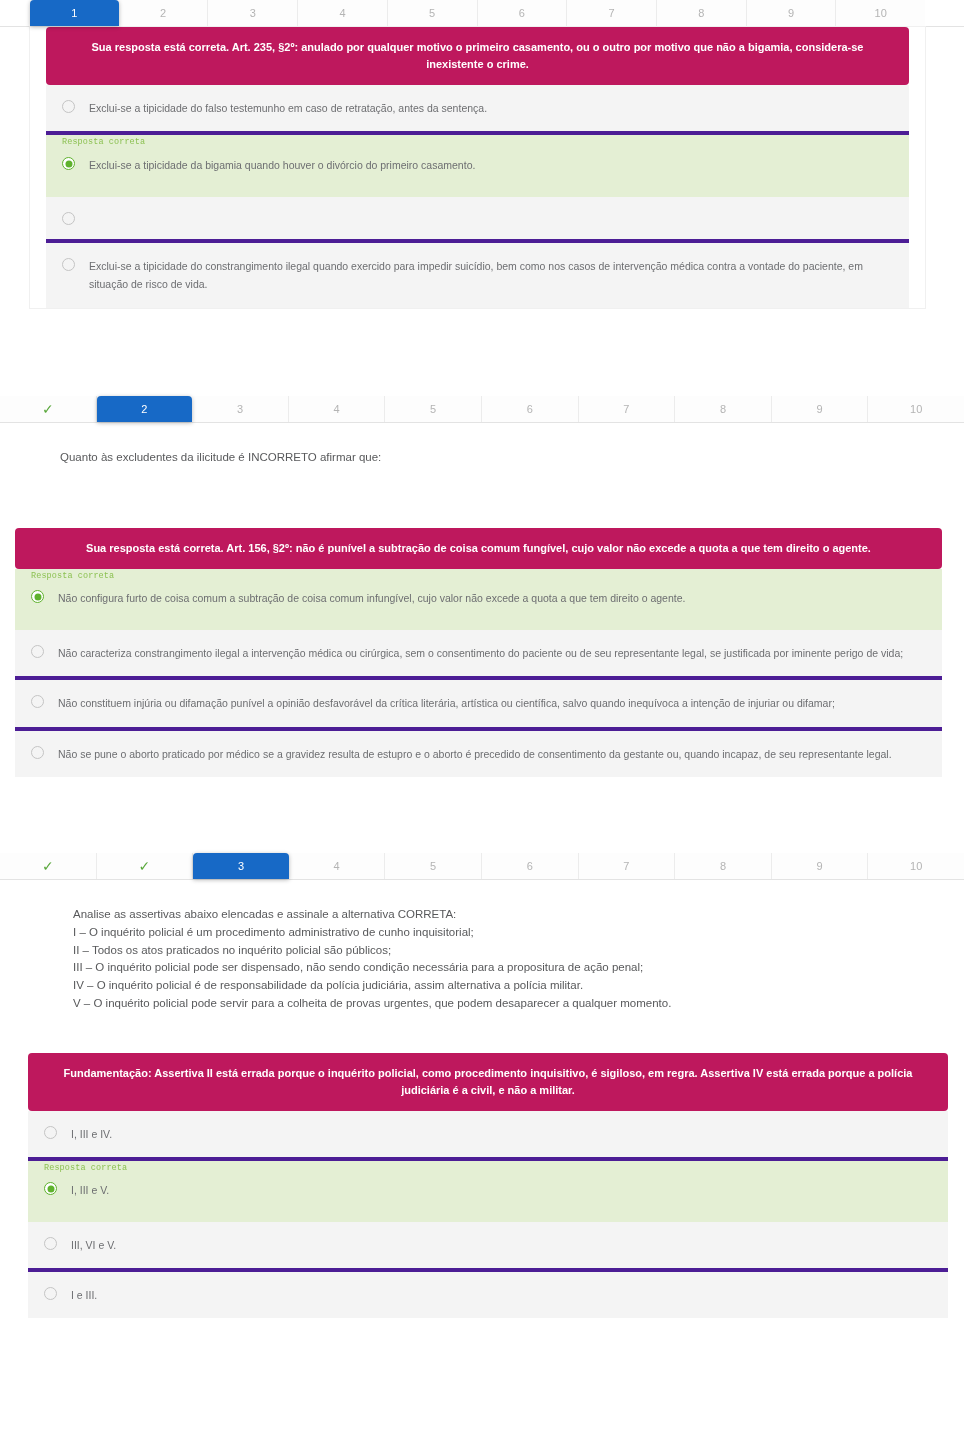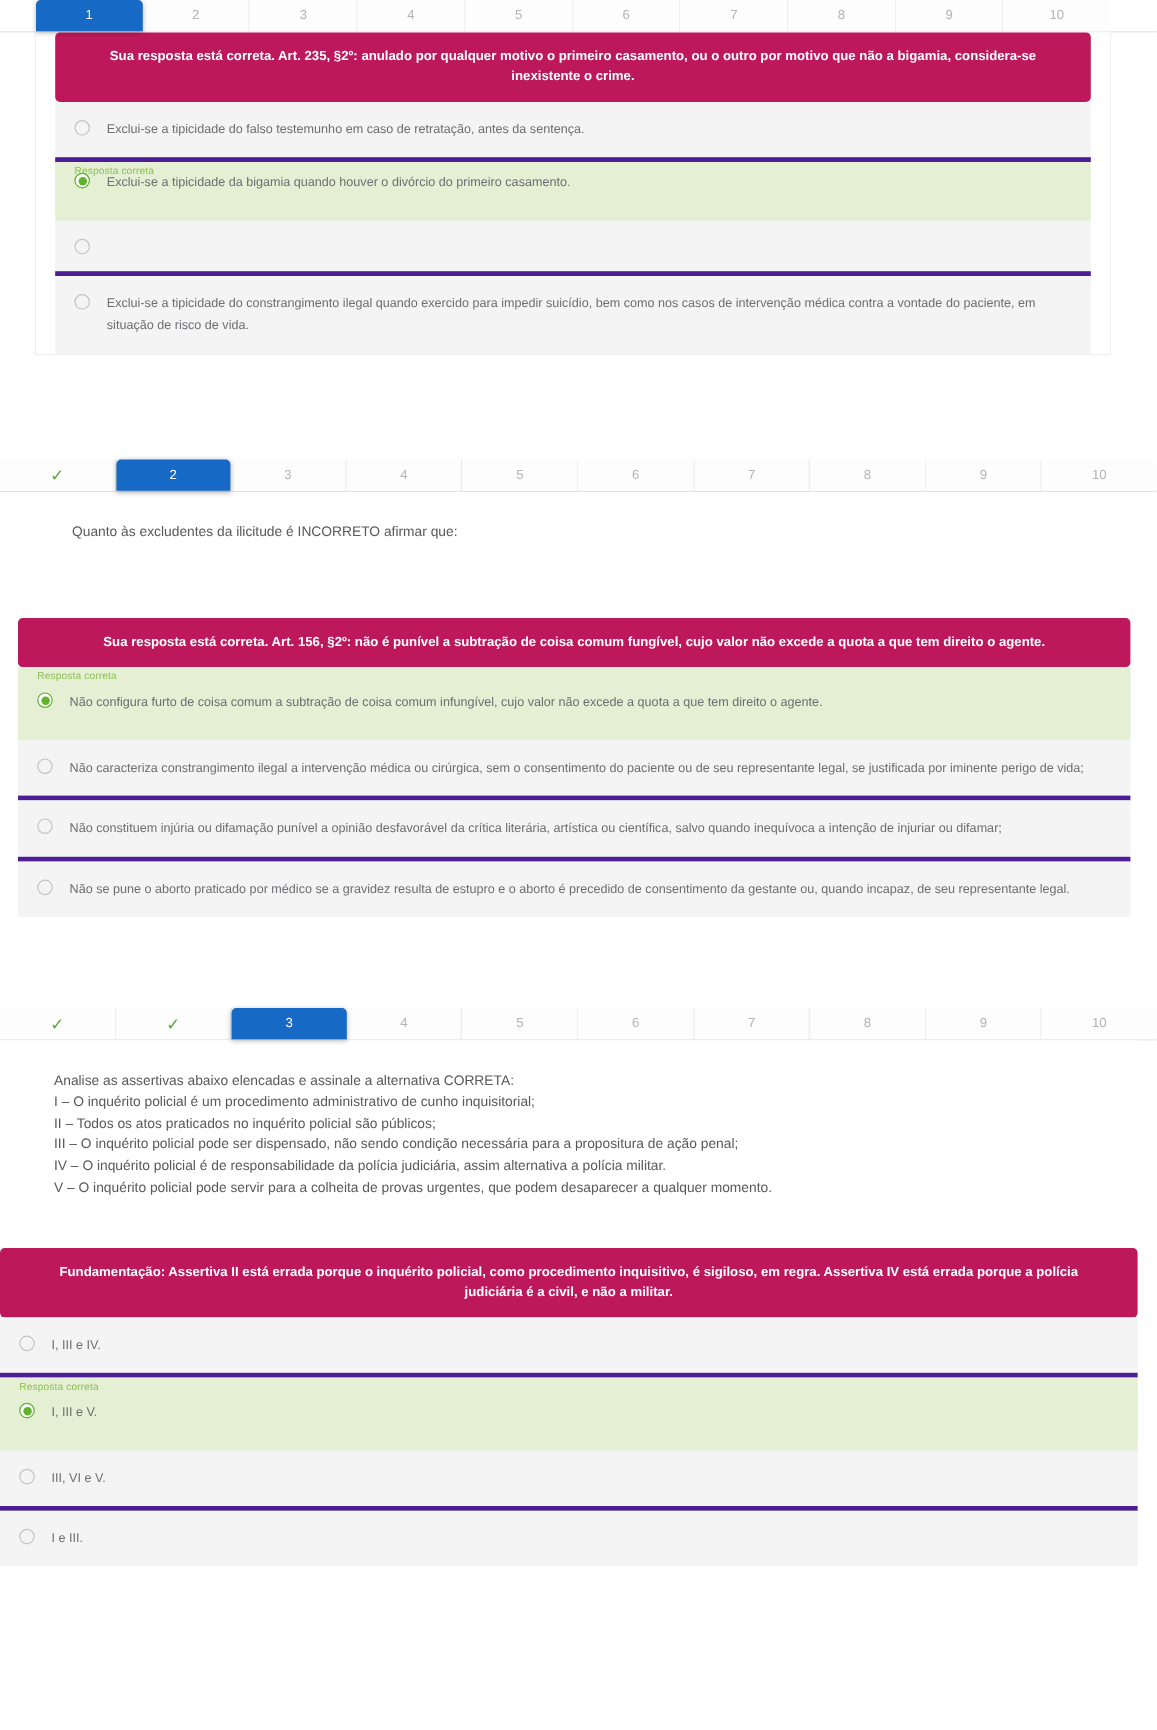--- a/index.html
+++ b/index.html
@@ -131,41 +131,42 @@
     line-height: 1.75;
     padding-right: 8px;
   }
   .correct-label {
     position: absolute;
     top: 2px;
     left: 16px;
     font-size: 8.5px;
     color: #8cc152;
     letter-spacing: 0.1px;
+    font-family: Liberation Mono, monospace;
   }
   .option.correct .opt-inner { display: flex; align-items: flex-start; }
 
   
   
   #sec1 { padding: 0; }
   #sec1 .tabbar { padding-left: 30px; padding-right: 39px; }
   #sec1 .card { margin: 0 39px 0 30px; box-shadow: 0 0 0 1px #f0f0f0; }
   #sec1 .inner { padding: 0 26px; }
   #sec1 .question-text { padding-left: 30px; }
   #sec1 .options { margin: 0 16px 12px 16px; }
   #sec1 .feedback { margin: 0 16px; }
 
   
   #sec2 .card { margin: 0 22px 0 15px; }
   #sec2 .question-text { padding-left: 45px; }
   #sec2 .options { margin: 0; }
   #sec2 .feedback { margin: 0; }
 
   
-  #sec3 .card { margin: 0 16px 0 0; }
+  #sec3 .card { margin: 0 16px 0 0; padding-left: 28px; }
   #sec3 .question-text { padding-left: 45px; }
   #sec3 .options { margin: 0; }
   #sec3 .feedback { margin: 0; }
 
   .gap { height: 76px; background: #ffffff; }
 </style>
 </head>
 <body>
 
 <div id="sec1">
@@ -183,21 +184,21 @@
     </div>
   <div class="card">
     <div class="feedback">Sua resposta está correta. Art. 235, §2º: anulado por qualquer motivo o primeiro casamento, ou o outro por motivo que não a bigamia, considera-se inexistente o crime.</div>
     <div class="options">
         <div class="option">
           <span class="radio"></span>
           <span class="opt-text">Exclui-se a tipicidade do falso testemunho em caso de retratação, antes da sentença.</span>
         </div>
         <div class="option correct">
           <div class="correct-label">Resposta correta</div>
-          <div class="opt-inner" style="margin-top: 0; justify-content: flex-end;">
+          <div class="opt-inner" style="margin-top: 13px; justify-content: flex-end;">
             <span class="radio"></span>
             <span class="opt-text">Exclui-se a tipicidade da bigamia quando houver o divórcio do primeiro casamento.</span>
           </div>
         </div>
         <div class="option">
           <span class="radio"></span>
         </div>
         <div class="option">
           <span class="radio"></span>
           <span class="opt-text"> Exclui-se a tipicidade do constrangimento ilegal quando exercido para impedir suicídio, bem como nos casos de intervenção médica contra a vontade do paciente, em situação de risco de vida.</span>

